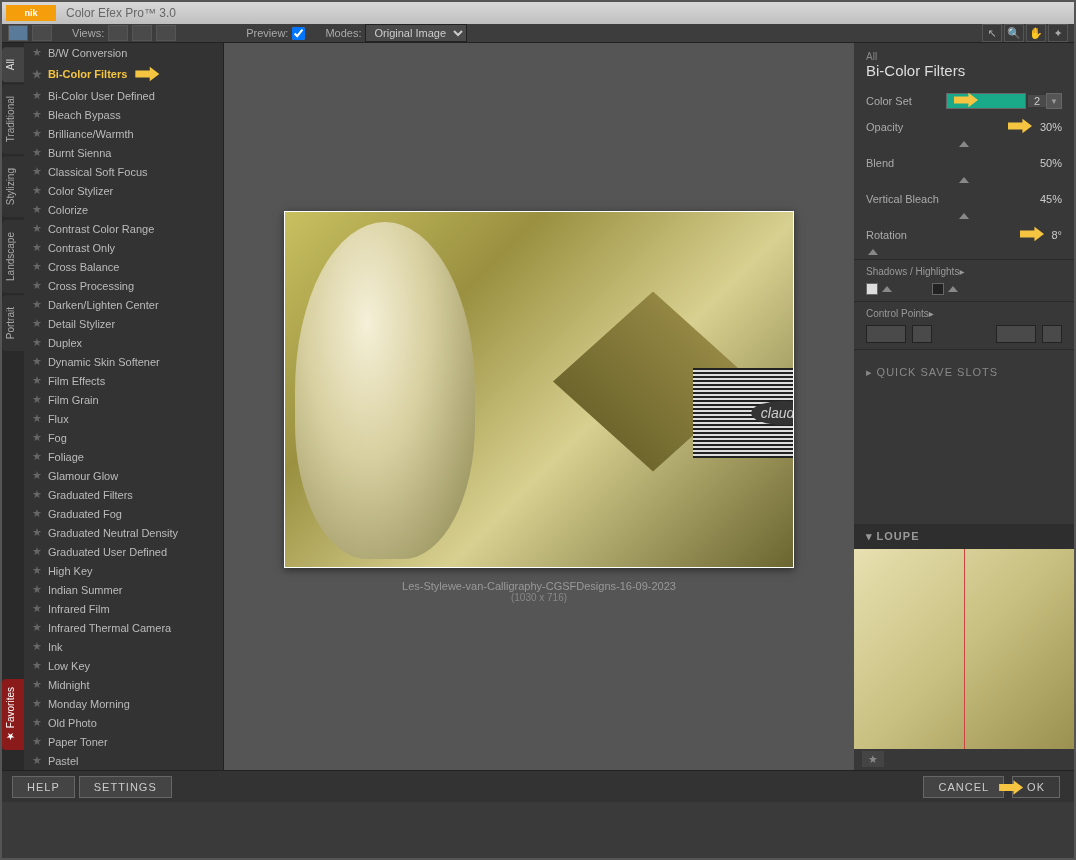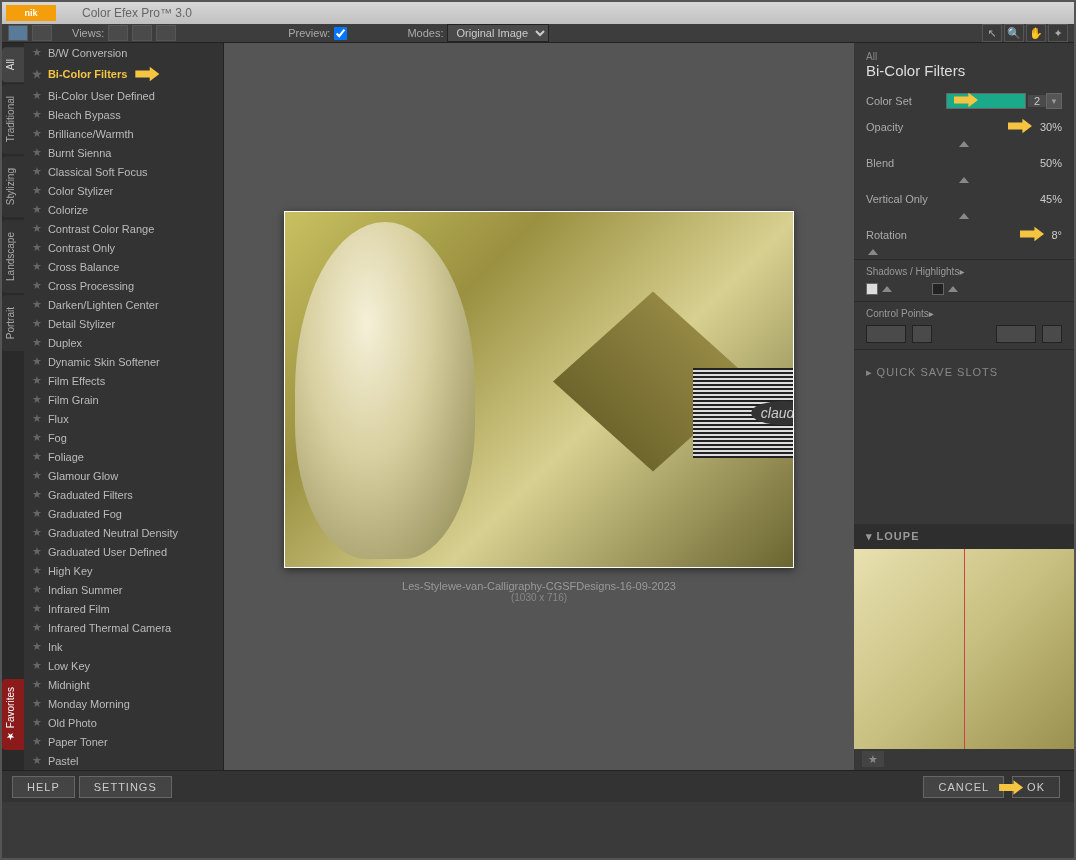--- a/index.html
+++ b/index.html
@@ -1,18 +1,18 @@
 <!DOCTYPE html>
 <html><head>
 <meta charset="utf-8">
 <style>
 * { margin:0; padding:0; box-sizing:border-box; font-family:Arial,Helvetica,sans-serif; }
 body { width:1076px; height:860px; background:#3a3a3a; overflow:hidden; border:2px solid #555; }
 .titlebar { height:22px; background:linear-gradient(#d8d8d8,#c0c0c0); display:flex; align-items:center; padding:0 4px; font-size:12px; color:#666; }
-.nik-logo { width:50px; height:16px; background:#f59e0b; margin-right:26px; font-size:9px; color:#fff; display:flex; align-items:center; justify-content:center; font-weight:bold; }
+.nik-logo { width:50px; height:16px; background:#f59e0b; margin-right:10px; font-size:9px; color:#fff; display:flex; align-items:center; justify-content:center; font-weight:bold; }
 .app { display:flex; flex-direction:column; height:752px; background:#333; }
 .toolbar { height:26px; background:#3d3d3d; border-bottom:1px solid #222; display:flex; align-items:center; padding:0 6px; font-size:11px; color:#aaa; }
 .tb-group { display:flex; align-items:center; gap:4px; margin-right:20px; }
 .tb-btn { width:20px; height:16px; border:1px solid #555; background:#4a4a4a; }
 .tb-btn.active { background:#5a7a9a; }
 .select { background:#4a4a4a; border:1px solid #222; color:#ccc; font-size:11px; padding:1px 4px; height:18px; }
 .main { flex:1; display:flex; }
 .tabs { width:22px; background:#2a2a2a; display:flex; flex-direction:column; padding-top:4px; }
 .tab { writing-mode:vertical-rl; transform:rotate(180deg); font-size:10px; color:#aaa; padding:12px 3px; cursor:pointer; background:#333; margin-bottom:2px; border-radius:0 4px 4px 0; }
 .tab.active { background:#444; color:#ddd; }
@@ -74,25 +74,25 @@
     <div class="tb-group">
       <div class="tb-btn active"></div>
       <div class="tb-btn"></div>
     </div>
     <div class="tb-group">
       <span>Views:</span>
       <div class="tb-btn"></div>
       <div class="tb-btn"></div>
       <div class="tb-btn"></div>
     </div>
-    <div class="tb-group" style="margin-left:92px">
+    <div class="tb-group" style="margin-left:50px">
       <span>Preview:</span>
       <input type="checkbox" checked="" style="">
     </div>
-    <div class="tb-group" style="margin-left:40px">
+    <div class="tb-group" style="">
       <span>Modes:</span>
       <select class="select">
         <option>Original Image</option>
       </select>
     </div>
     <div class="tool-icons">
       <div class="ticon">↖</div>
       <div class="ticon">🔍</div>
       <div class="ticon">✋</div>
       <div class="ticon">✦</div>
@@ -300,21 +300,21 @@
       </div>
       <div class="triangle"></div>
 
       <div class="ctrl-row">
         <span class="ctrl-label">Blend</span>
         <span class="ctrl-val">50%</span>
       </div>
       <div class="triangle"></div>
 
       <div class="ctrl-row">
-        <span class="ctrl-label">Vertical Only</span>
+        <span class="ctrl-label">Vertical Bleach</span>
         <span class="ctrl-val">45%</span>
       </div>
       <div class="triangle"></div>
 
       <div class="ctrl-row">
         <span class="ctrl-label">Rotation</span>
         <div class="pointer" style="right:30px;top:2px"></div>
         <span class="ctrl-val">8°</span>
       </div>
       <div class="triangle" style="margin-left:14px"></div>

